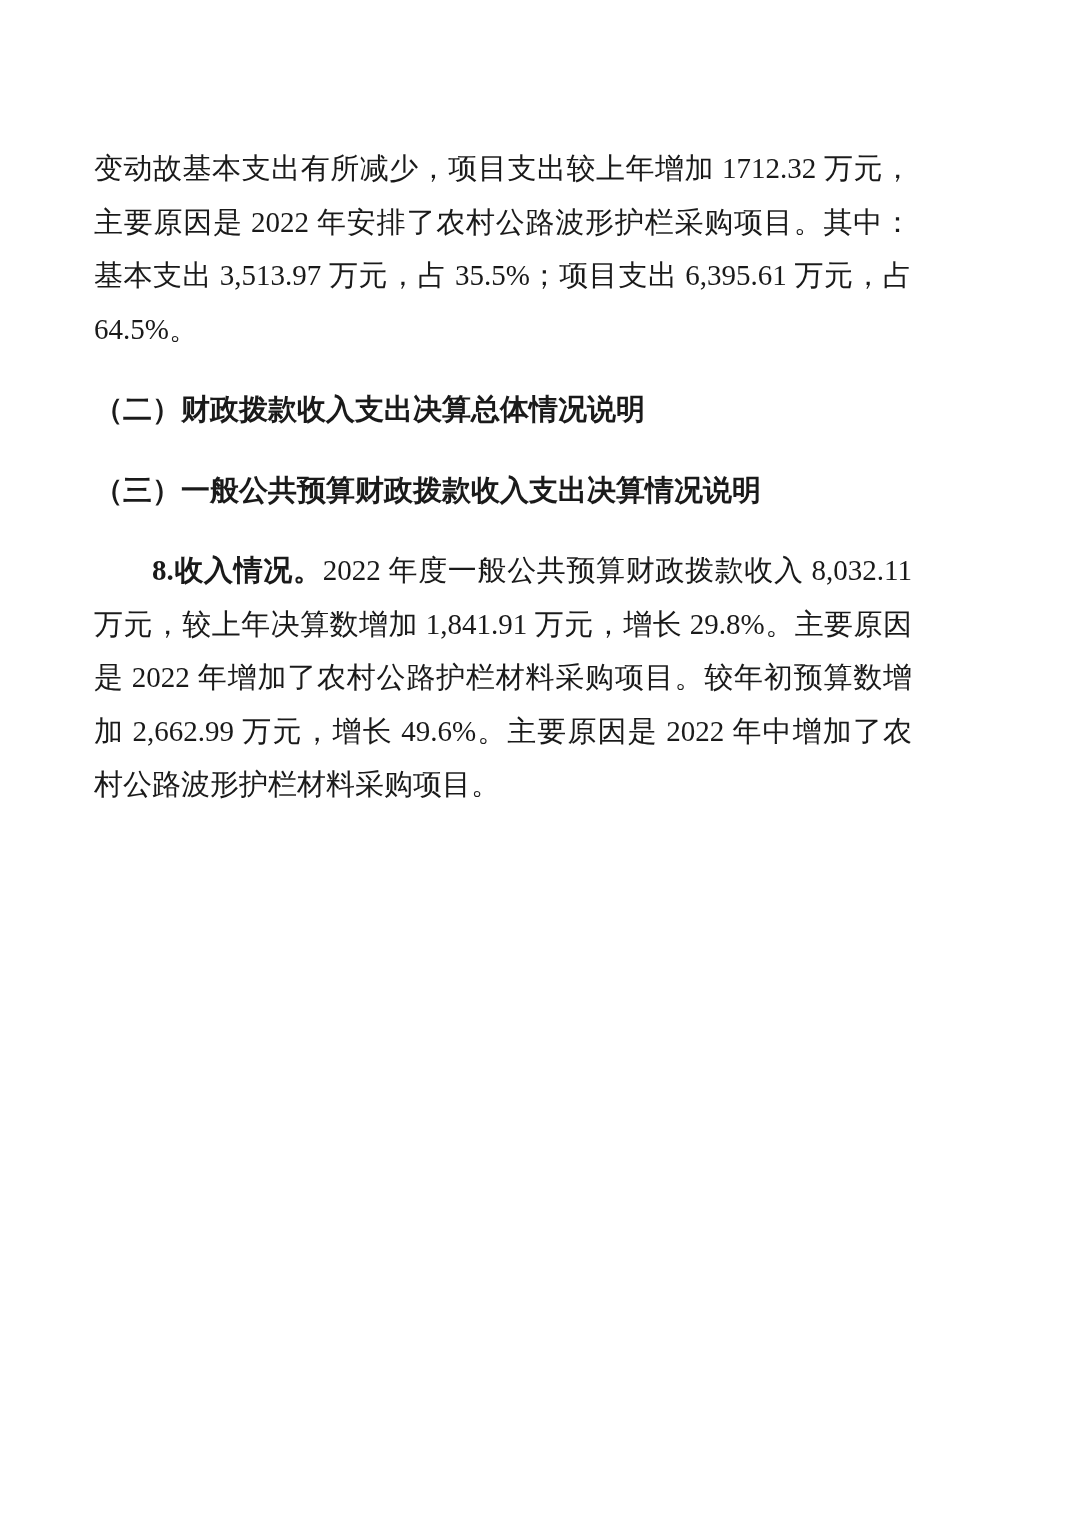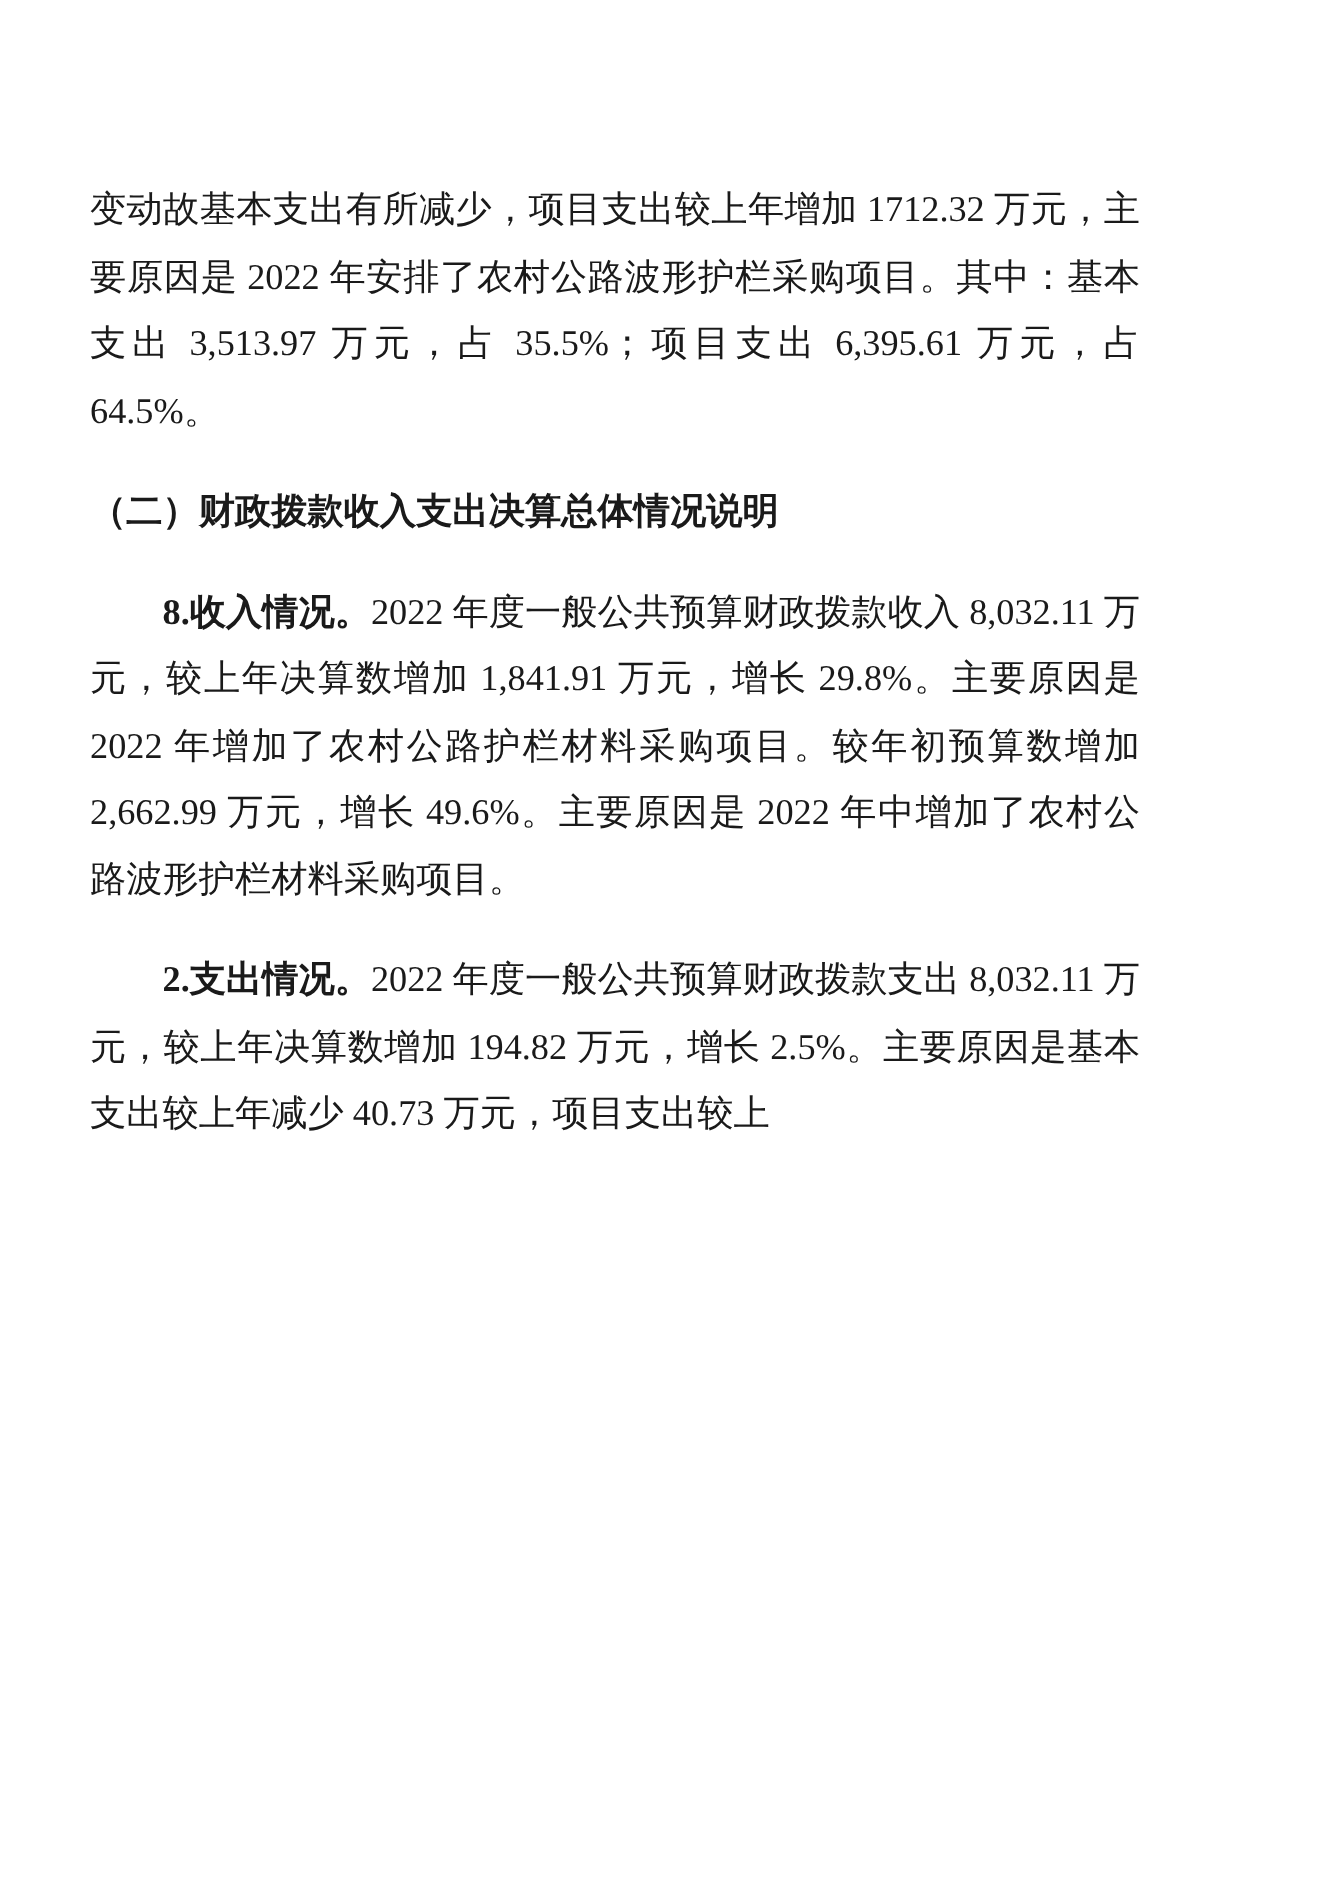--- a/index.html
+++ b/index.html
@@ -7,21 +7,21 @@
     padding: 0;
     background: #ffffff;
   }
   .sheet {
     position: relative;
     width: 1074px;
     height: 1520px;
     box-sizing: border-box;
     background: #ffffff;
     color: #1a1a1a;
-    padding: 142px 162px 0 72px;
+    padding: 142px 162px 0 94px;
     font-family: "Liberation Serif", "DejaVu Serif", serif;
     font-size: 29px;
     line-height: 53.5px;
     overflow: hidden;
   }
   .para {
     margin: 0 0 27px 0;
     text-align: justify;
     word-break: break-word;
   }
@@ -40,18 +40,18 @@
 <body>
 
 <div class="sheet">
 
   <p class="para">变动故基本支出有所减少，项目支出较上年增加 1712.32 万元，主要原因是 2022 年安排了农村公路波形护栏采购项目。其中：基本支出 3,513.97 万元，占 35.5%；项目支出 6,395.61 万元，占 64.5%。</p>
 
 
   <p class="para heading">（二）财政拨款收入支出决算总体情况说明</p>
 
 
+  <p class="para heading">（三）一般公共预算财政拨款收入支出决算情况说明</p>
 
   <p class="para indent"><span class="lead">8.收入情况。</span><span>2022 年度一般公共预算财政拨款收入 8,032.11 万元，较上年决算数增加 1,841.91 万元，增长 29.8%。主要原因是 2022 年增加了农村公路护栏材料采购项目。较年初预算数增加 2,662.99 万元，增长 49.6%。主要原因是 2022 年中增加了农村公路波形护栏材料采购项目。</span></p>
 
-  <p class="para indent"><span class="lead">2.支出情况。</span><span>2022 年度一般公共预算财政拨款支出 8,032.11 万元，较上年决算数增加 194.82 万元，增长 2.5%。主要原因是基本支出较上年减少 40.73 万元，项目支出较上</span></p>
 
 </div>
 
 </body></html>

